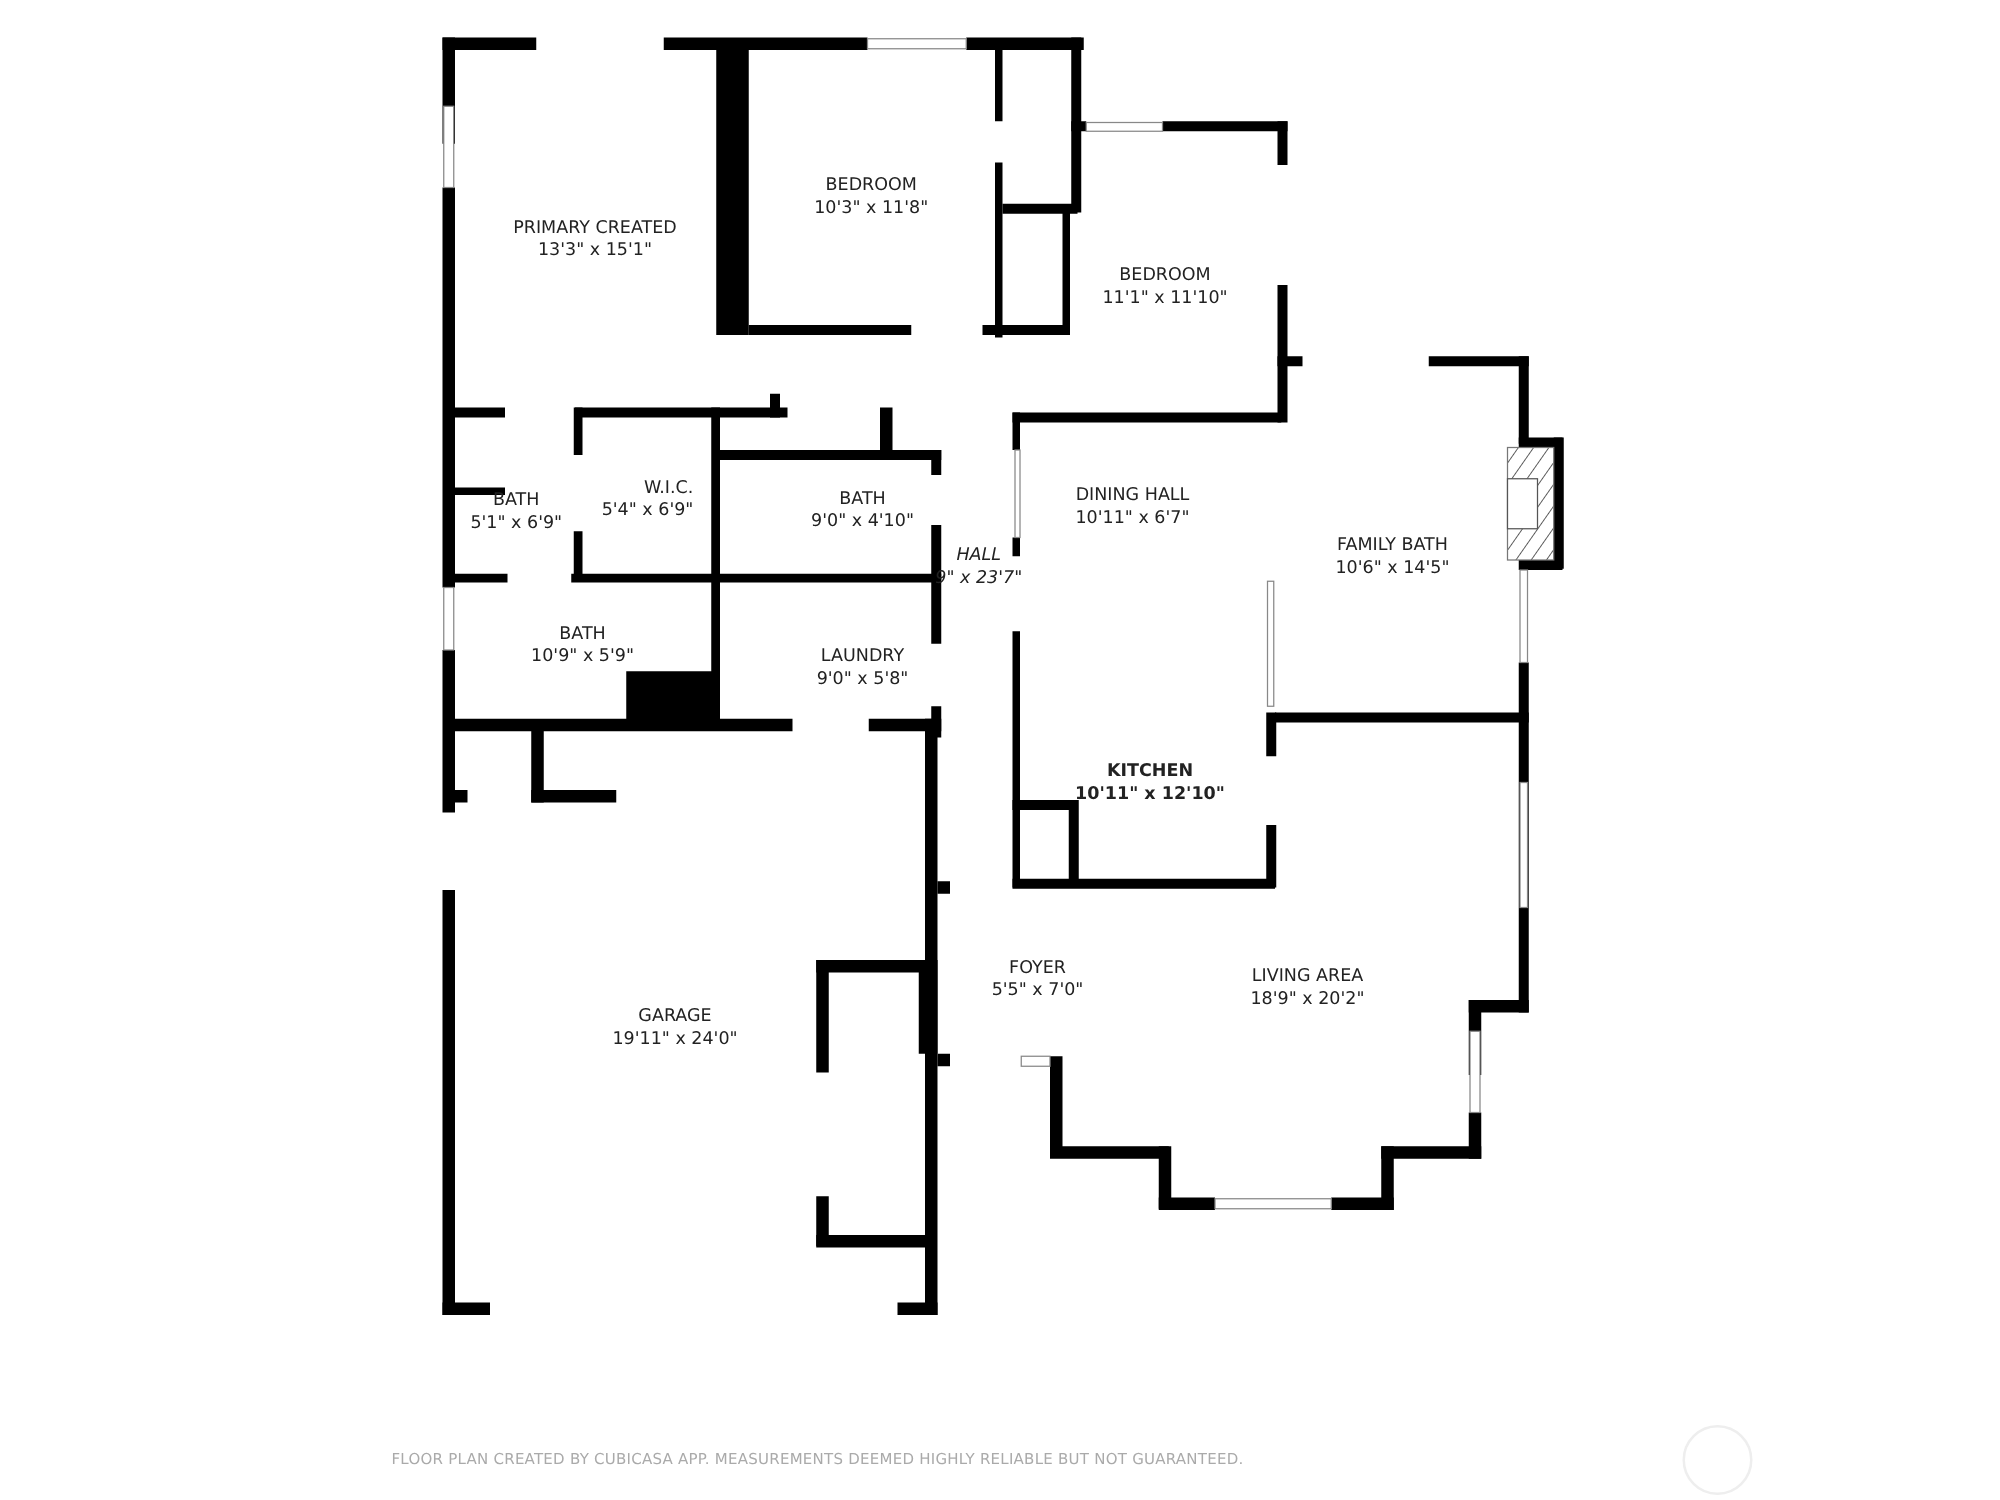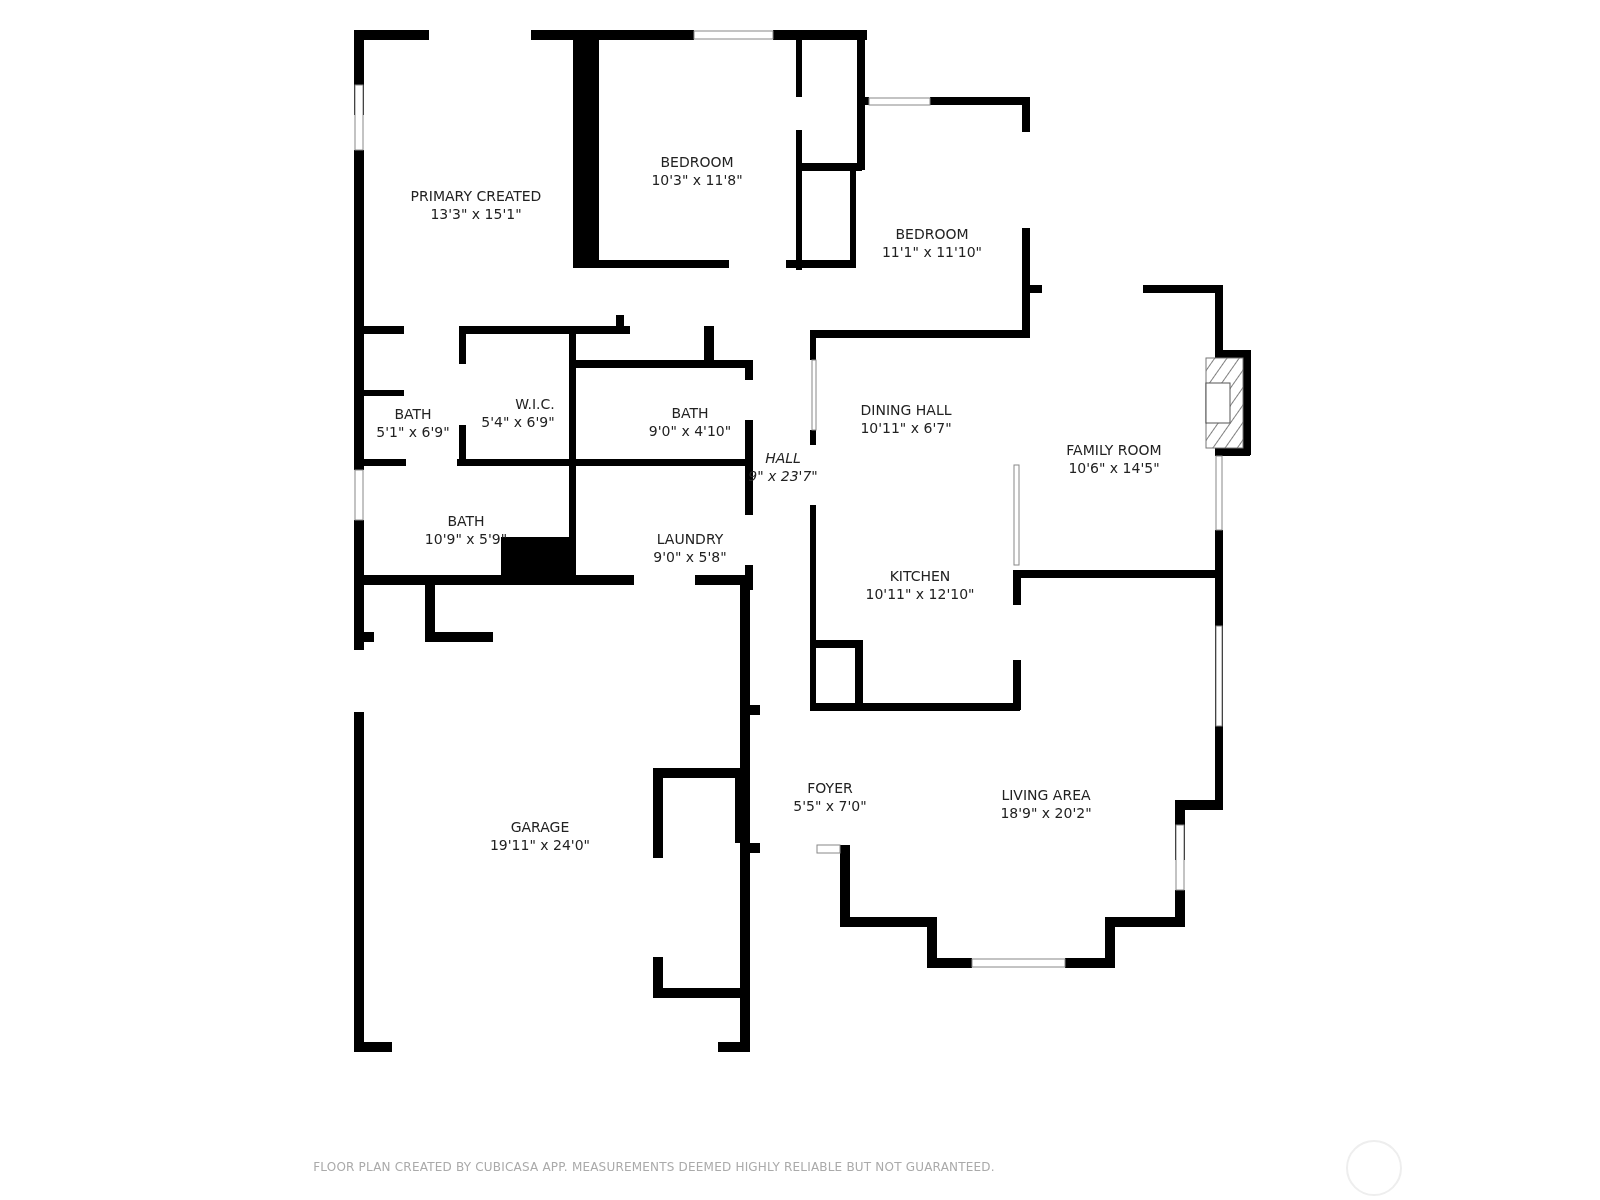--- a/index.html
+++ b/index.html
@@ -1,21 +1,21 @@
 <!DOCTYPE html>
 <html><head>
 <meta charset="utf-8">
 <style>
   html, body { margin:0; padding:0; background:#ffffff; }
   body { width:1600px; height:1200px; position:relative; overflow:hidden; font-family:"DejaVu Sans", sans-serif; }
   #plan { position:absolute; left:0; top:0; width:1600px; height:1200px; }
   .w { fill:#000; }
   .win { fill:#fff; stroke:#888; stroke-width:1; }
   .label { position:absolute; text-align:center; color:#222; font-size:14px; line-height:18px; transform:translateX(-50%); white-space:nowrap; }
-  .label .name { display:block;margin-top:14px; }
+  .label .name { display:block; }
   .label .dim { display:block; }
   .footer { position:absolute; left:0; width:1308px; top:1160px; text-align:center; color:#aaa; font-size:12px; letter-spacing:0.2px; }
   .logo { position:absolute; left:1346px; top:1140px; width:52px; height:52px; border-radius:50%; border:2px solid #eee; }
 </style>
 </head>
 <body>
 
 <svg id="plan" viewBox="0 0 1600 1200" xmlns="http://www.w3.org/2000/svg">
   <defs>
     <pattern id="hatch" width="10" height="10" patternUnits="userSpaceOnUse" patternTransform="rotate(35)">
@@ -166,24 +166,24 @@
 </div>
 <div class="label" style="left:690px; top:516px;">
   <span class="name">LAUNDRY</span>
   <span class="dim">9'0" x 5'8"</span>
 </div>
 <div class="label" style="left:906px; top:387px;">
   <span class="name">DINING HALL</span>
   <span class="dim">10'11" x 6'7"</span>
 </div>
 <div class="label" style="left:1114px; top:427px;">
-  <span class="name">FAMILY ROOM</span>
+  <span class="name">FAMILY BATH</span>
   <span class="dim">10'6" x 14'5"</span>
 </div>
-<div class="label" style="left:920px; top:553px;">
+<div class="label" style="left:920px; top:608px;font-weight:bold;">
   <span class="name">KITCHEN</span>
   <span class="dim">10'11" x 12'10"</span>
 </div>
 <div class="label" style="left:830px; top:765px;text-align:center;">
   <span class="name">FOYER</span>
   <span class="dim">5'5" x 7'0"</span>
 </div>
 <div class="label" style="left:1046px; top:772px;">
   <span class="name">LIVING AREA</span>
   <span class="dim">18'9" x 20'2"</span>

